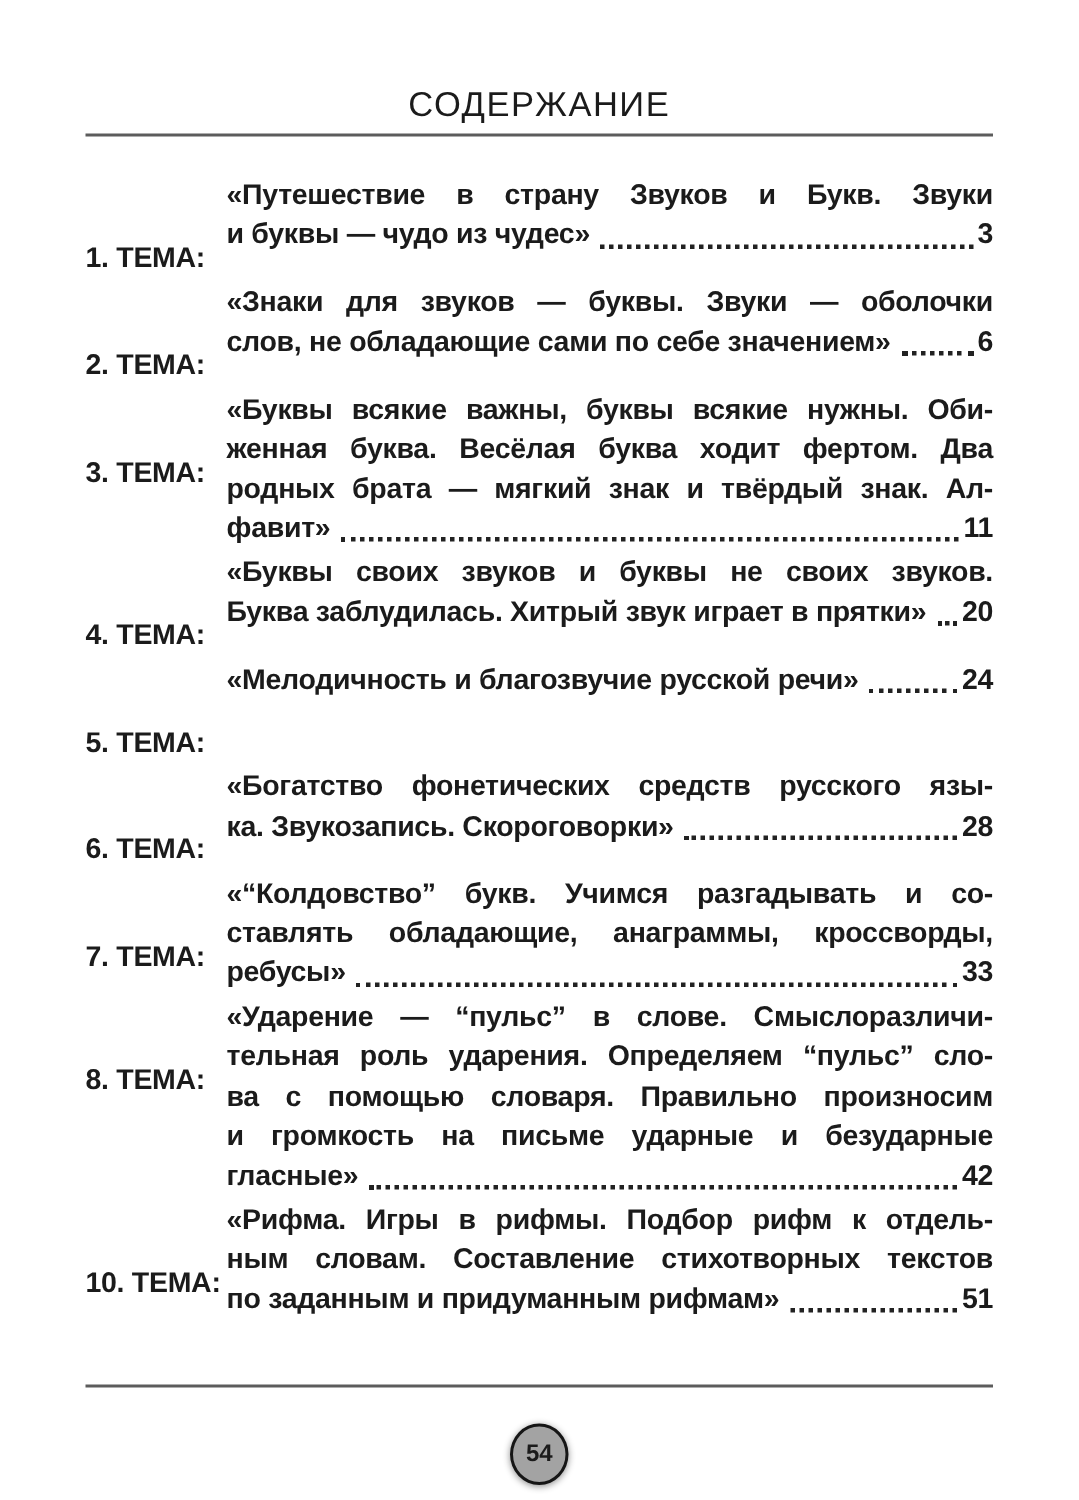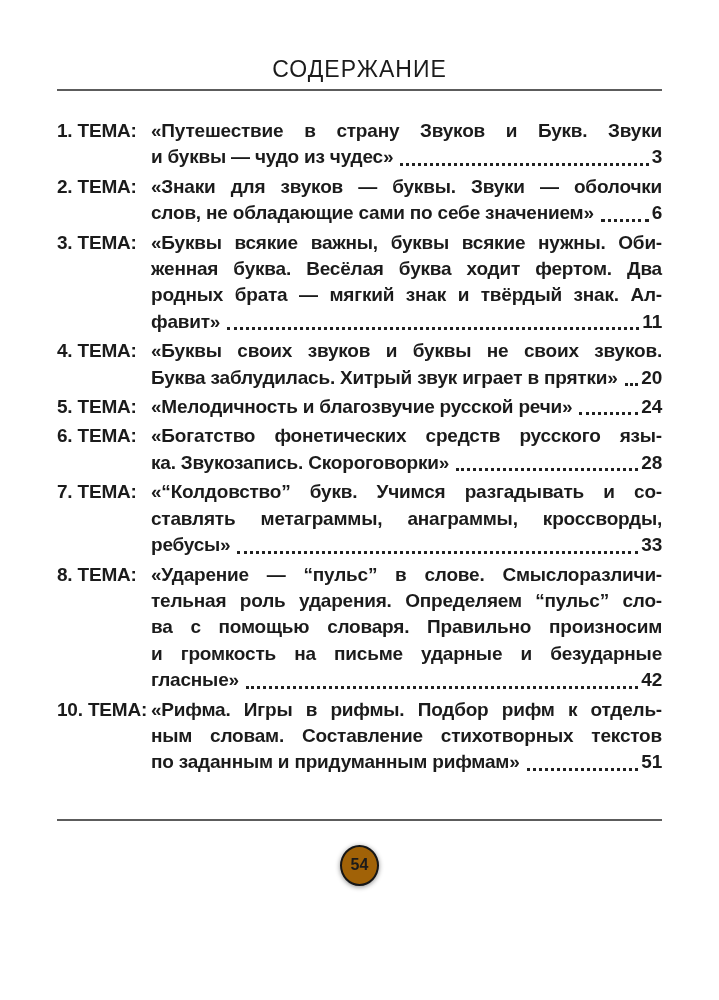--- a/index.html
+++ b/index.html
@@ -46,20 +46,21 @@
     grid-template-columns: 78px 1fr;
     column-gap: 4px;
     font-size: 19px;
     line-height: 26.4px;
     font-weight: 700;
     letter-spacing: -0.2px;
   }
   .entry .label {
     text-align: right;
     white-space: nowrap;
+    margin-top: 42px;
   }
   .entry .body { min-width: 0; margin-left: 12px; }
   .line.just {
     text-align: justify;
     text-align-last: justify;
   }
   .line.last { display: flex; align-items: flex-start; }
   .line.last .txt { white-space: nowrap; }
   .leader {
     flex: 1 1 auto;
@@ -73,21 +74,21 @@
   .footer {
     margin-top: 24px;
     display: flex;
     justify-content: center;
   }
   .page-badge {
     width: 39px;
     height: 41px;
     border-radius: 50%;
     border: 2px solid #161616;
-    background: #a16207;
+    background: #a3a3a3;
     box-shadow: 0 1px 5px rgba(0,0,0,0.45);
     display: flex;
     align-items: center;
     justify-content: center;
     font-size: 16px;
     font-weight: 700;
   }
 </style>
 </head>
 <body>
@@ -167,21 +168,21 @@
             <span class="leader"></span>
             <span class="pagenum">28</span>
           </div>
         </div>
   </div>
 
   <div class="entry">
     <div class="label">7. ТЕМА:</div>
     <div class="body">
           <div class="line just">«“Колдовство” букв. Учимся разгадывать и со-</div>
-          <div class="line just">ставлять метаграммы, анаграммы, кроссворды,</div>
+          <div class="line just">ставлять обладающие, анаграммы, кроссворды,</div>
           <div class="line last">
             <span class="txt">ребусы»</span>
             <span class="leader"></span>
             <span class="pagenum">33</span>
           </div>
         </div>
   </div>
 
   <div class="entry">
     <div class="label">8. ТЕМА:</div>

